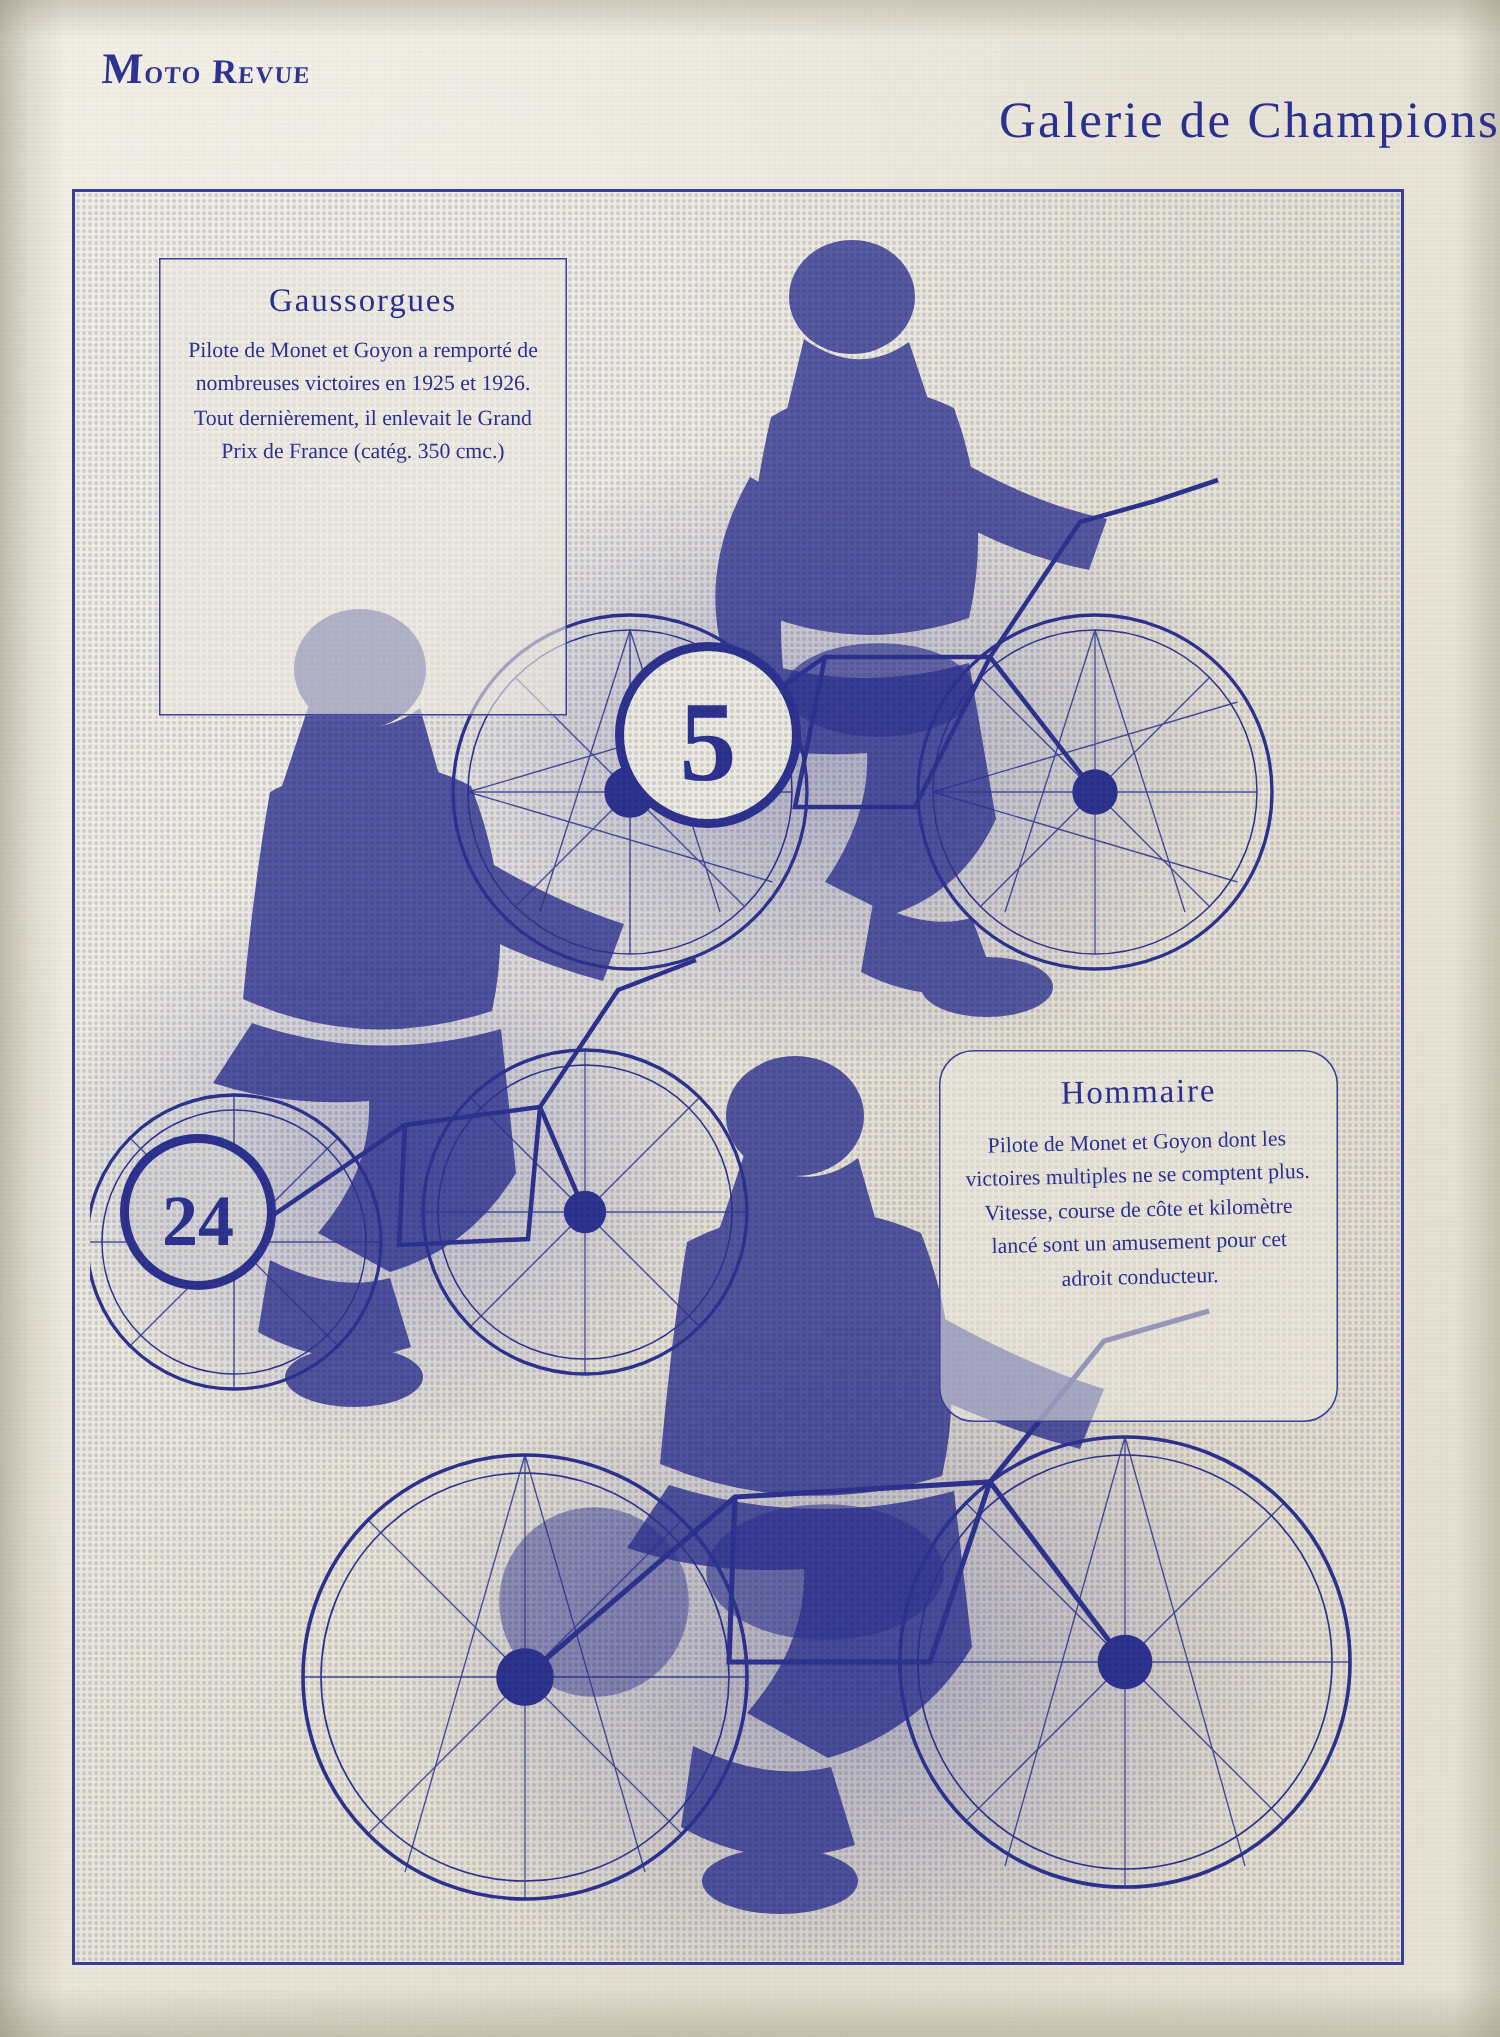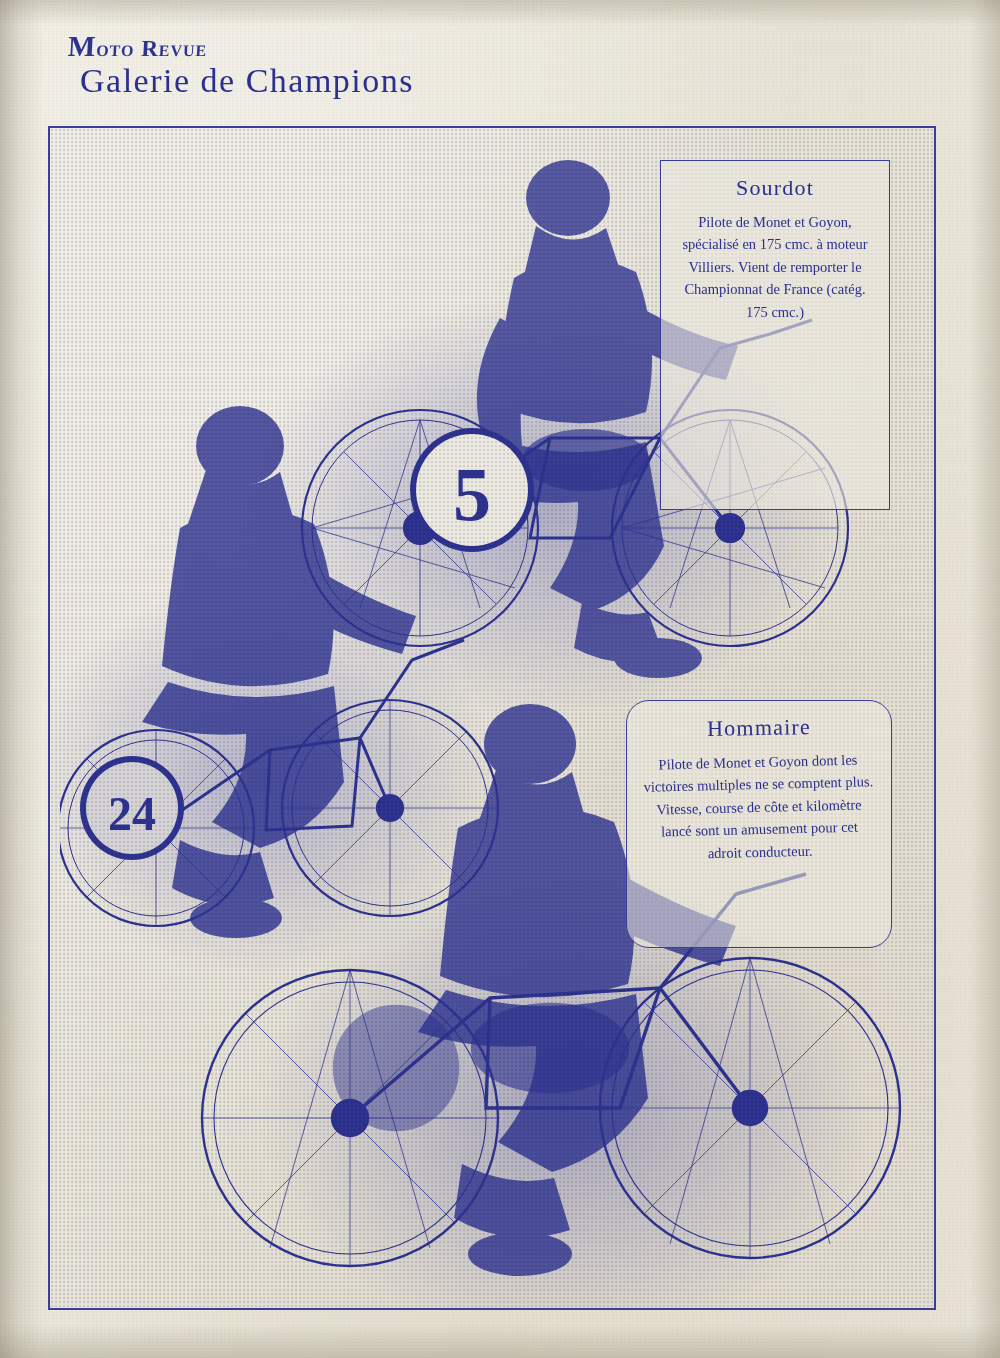--- a/index.html
+++ b/index.html
@@ -74,21 +74,21 @@
     font-weight: 600;
     transform: skewX(-3deg);
   }
   .masthead .big { font-size: 29px; }
 
   .page-title {
     position: absolute;
     top: 62px;
     left: 0;
     width: 100%;
-    text-align: left;
+    text-align: right;
     font-size: 34px;
     letter-spacing: 1.5px;
     color: #2b2f8f;
     font-family: "Liberation Serif", serif;
   }
   .page-title .t {
     display: inline-block;
     padding-left: 80px;
   }
 
@@ -273,24 +273,24 @@
         <path d="M268 140 q78 -40 156 -6 q32 82 14 162 q-96 30 -188 -8 q8 -88 18 -148 z"></path>
         <path d="M420 180 q68 40 126 58 l-16 40 q-76 -20 -132 -54 z"></path>
         <path d="M256 302 q94 30 190 4 l12 104 q-34 56 -96 74 l-54 -30 q40 -46 38 -96 q-64 4 -118 -14 z"></path>
         <path d="M272 476 q48 24 92 14 l16 52 q-60 20 -116 -12 z"></path>
         <ellipse cx="330" cy="566" rx="52" ry="22"></ellipse>
       </g>
     </svg>
 
     <div class="halftone"></div>
 
-
-    <div class="caption-box" id="box-sourdot">
-      <div class="caption-title">Sourdot</div>
-      <div class="caption-text">Pilote de Monet et Goyon, spécialisé en 175 cmc. à moteur Villiers. Vient de remporter le Championnat de France (catég. 175 cmc.)</div>
+    <div class="caption-box" id="box-gaussorgues">
+      <div class="caption-title">Gaussorgues</div>
+      <div class="caption-text">Pilote de Monet et Goyon a remporté de nombreuses victoires en 1925 et 1926. Tout dernièrement, il enlevait le Grand Prix de France (catég. 350 cmc.)</div>
     </div>
+
 
     <div class="caption-box" id="box-hommaire">
       <div class="caption-title">Hommaire</div>
       <div class="caption-text">Pilote de Monet et Goyon dont les victoires multiples ne se comptent plus. Vitesse, course de côte et kilomètre lancé sont un amusement pour cet adroit conducteur.</div>
     </div>
   </div>
 </div>
 
 </body></html>

